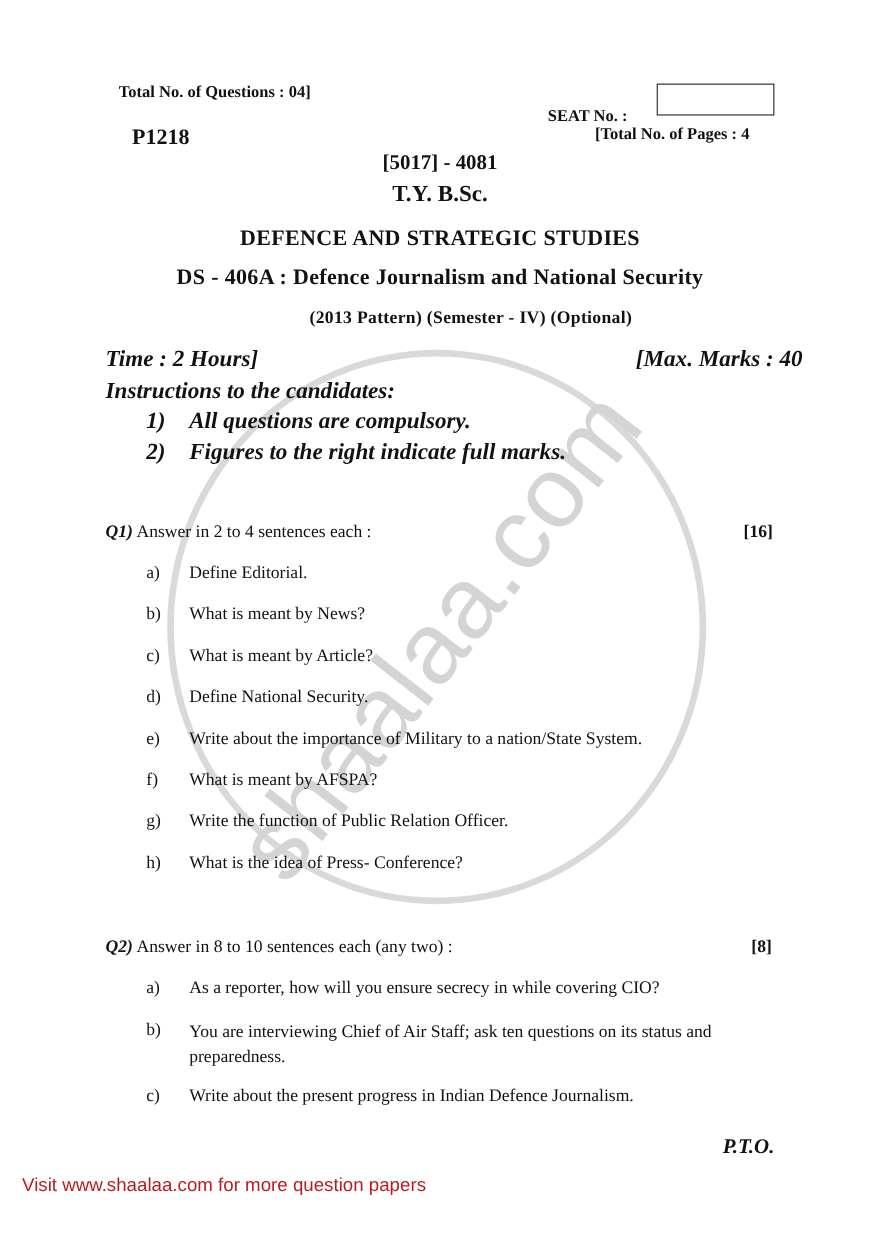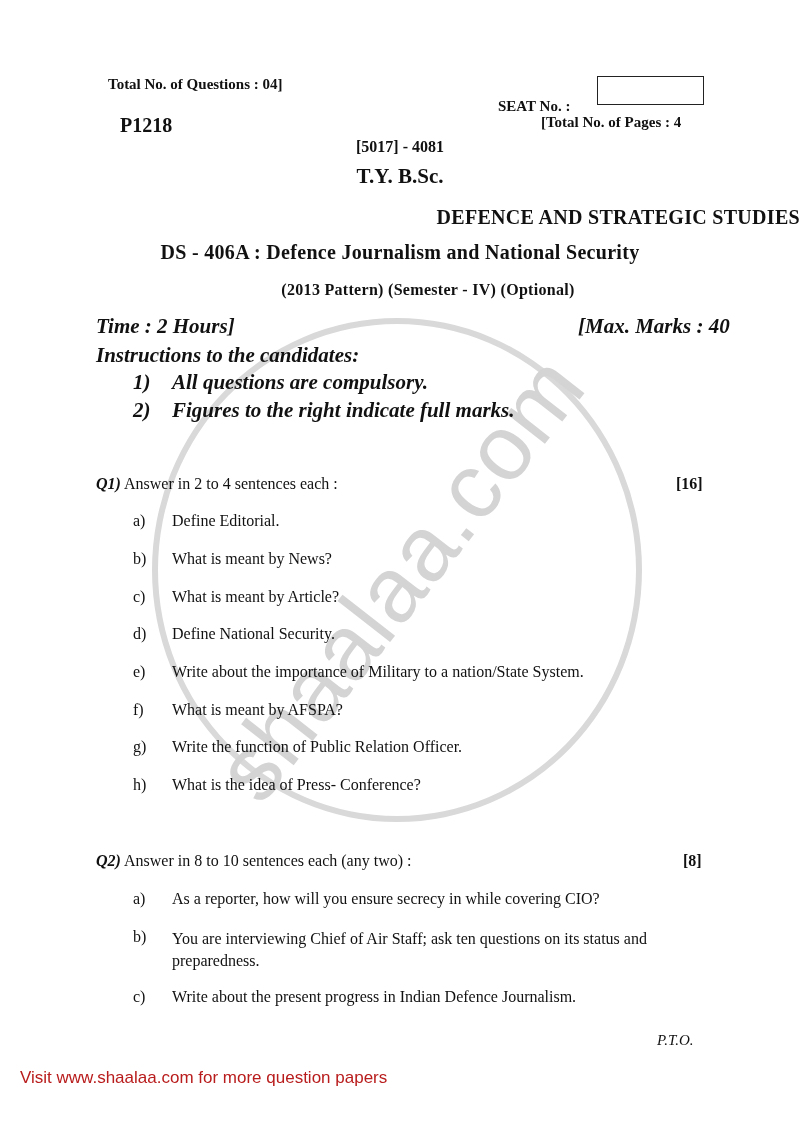--- a/index.html
+++ b/index.html
@@ -50,37 +50,37 @@
       box-sizing: border-box;
       background: transparent;
     }
     .center-line {
       position: absolute;
       left: 0; width: 800px;
       text-align: center;
       font-weight: bold;
       white-space: nowrap;
     }
-    .t-code { font-size: 16px; top: 138px; }
+    .t-code { font-size: 19px; top: 138px; }
     .t-course { font-size: 21px; top: 164px; }
-    .t-subject { font-size: 20px; top: 206px; letter-spacing: 0.3px; text-align: right; }
+    .t-subject { font-size: 20px; top: 206px; letter-spacing: 0.3px; }
     .t-paper { font-size: 20px; top: 241px; letter-spacing: 0.3px; }
     .t-pattern { font-size: 16px; top: 281px; letter-spacing: 0.3px; padding-left: 28px; }
 
     .ital-b { font-style: italic; font-weight: bold; font-size: 21px; }
 
     .q-head { font-size: 16px; }
     .q-num { font-style: italic; font-weight: bold; }
     .marks { font-weight: bold; font-size: 16px; }
     .item { font-size: 16px; }
     .item-label { position: absolute; left: 133px; }
     .item-text { position: absolute; left: 172px; white-space: nowrap; }
     .item-text.wrap { white-space: normal; width: 535px; line-height: 22px; }
 
-    .pto { font-style: italic; font-weight: normal; font-size: 15px; }
+    .pto { font-style: italic; font-weight: bold; font-size: 19px; }
     .footer {
       font-family: "Liberation Sans", "DejaVu Sans", sans-serif;
       font-size: 17px;
       color: #b91c1c;
     }
   </style>
 </head>
 <body>
 
 <div class="wm-circle"></div>

